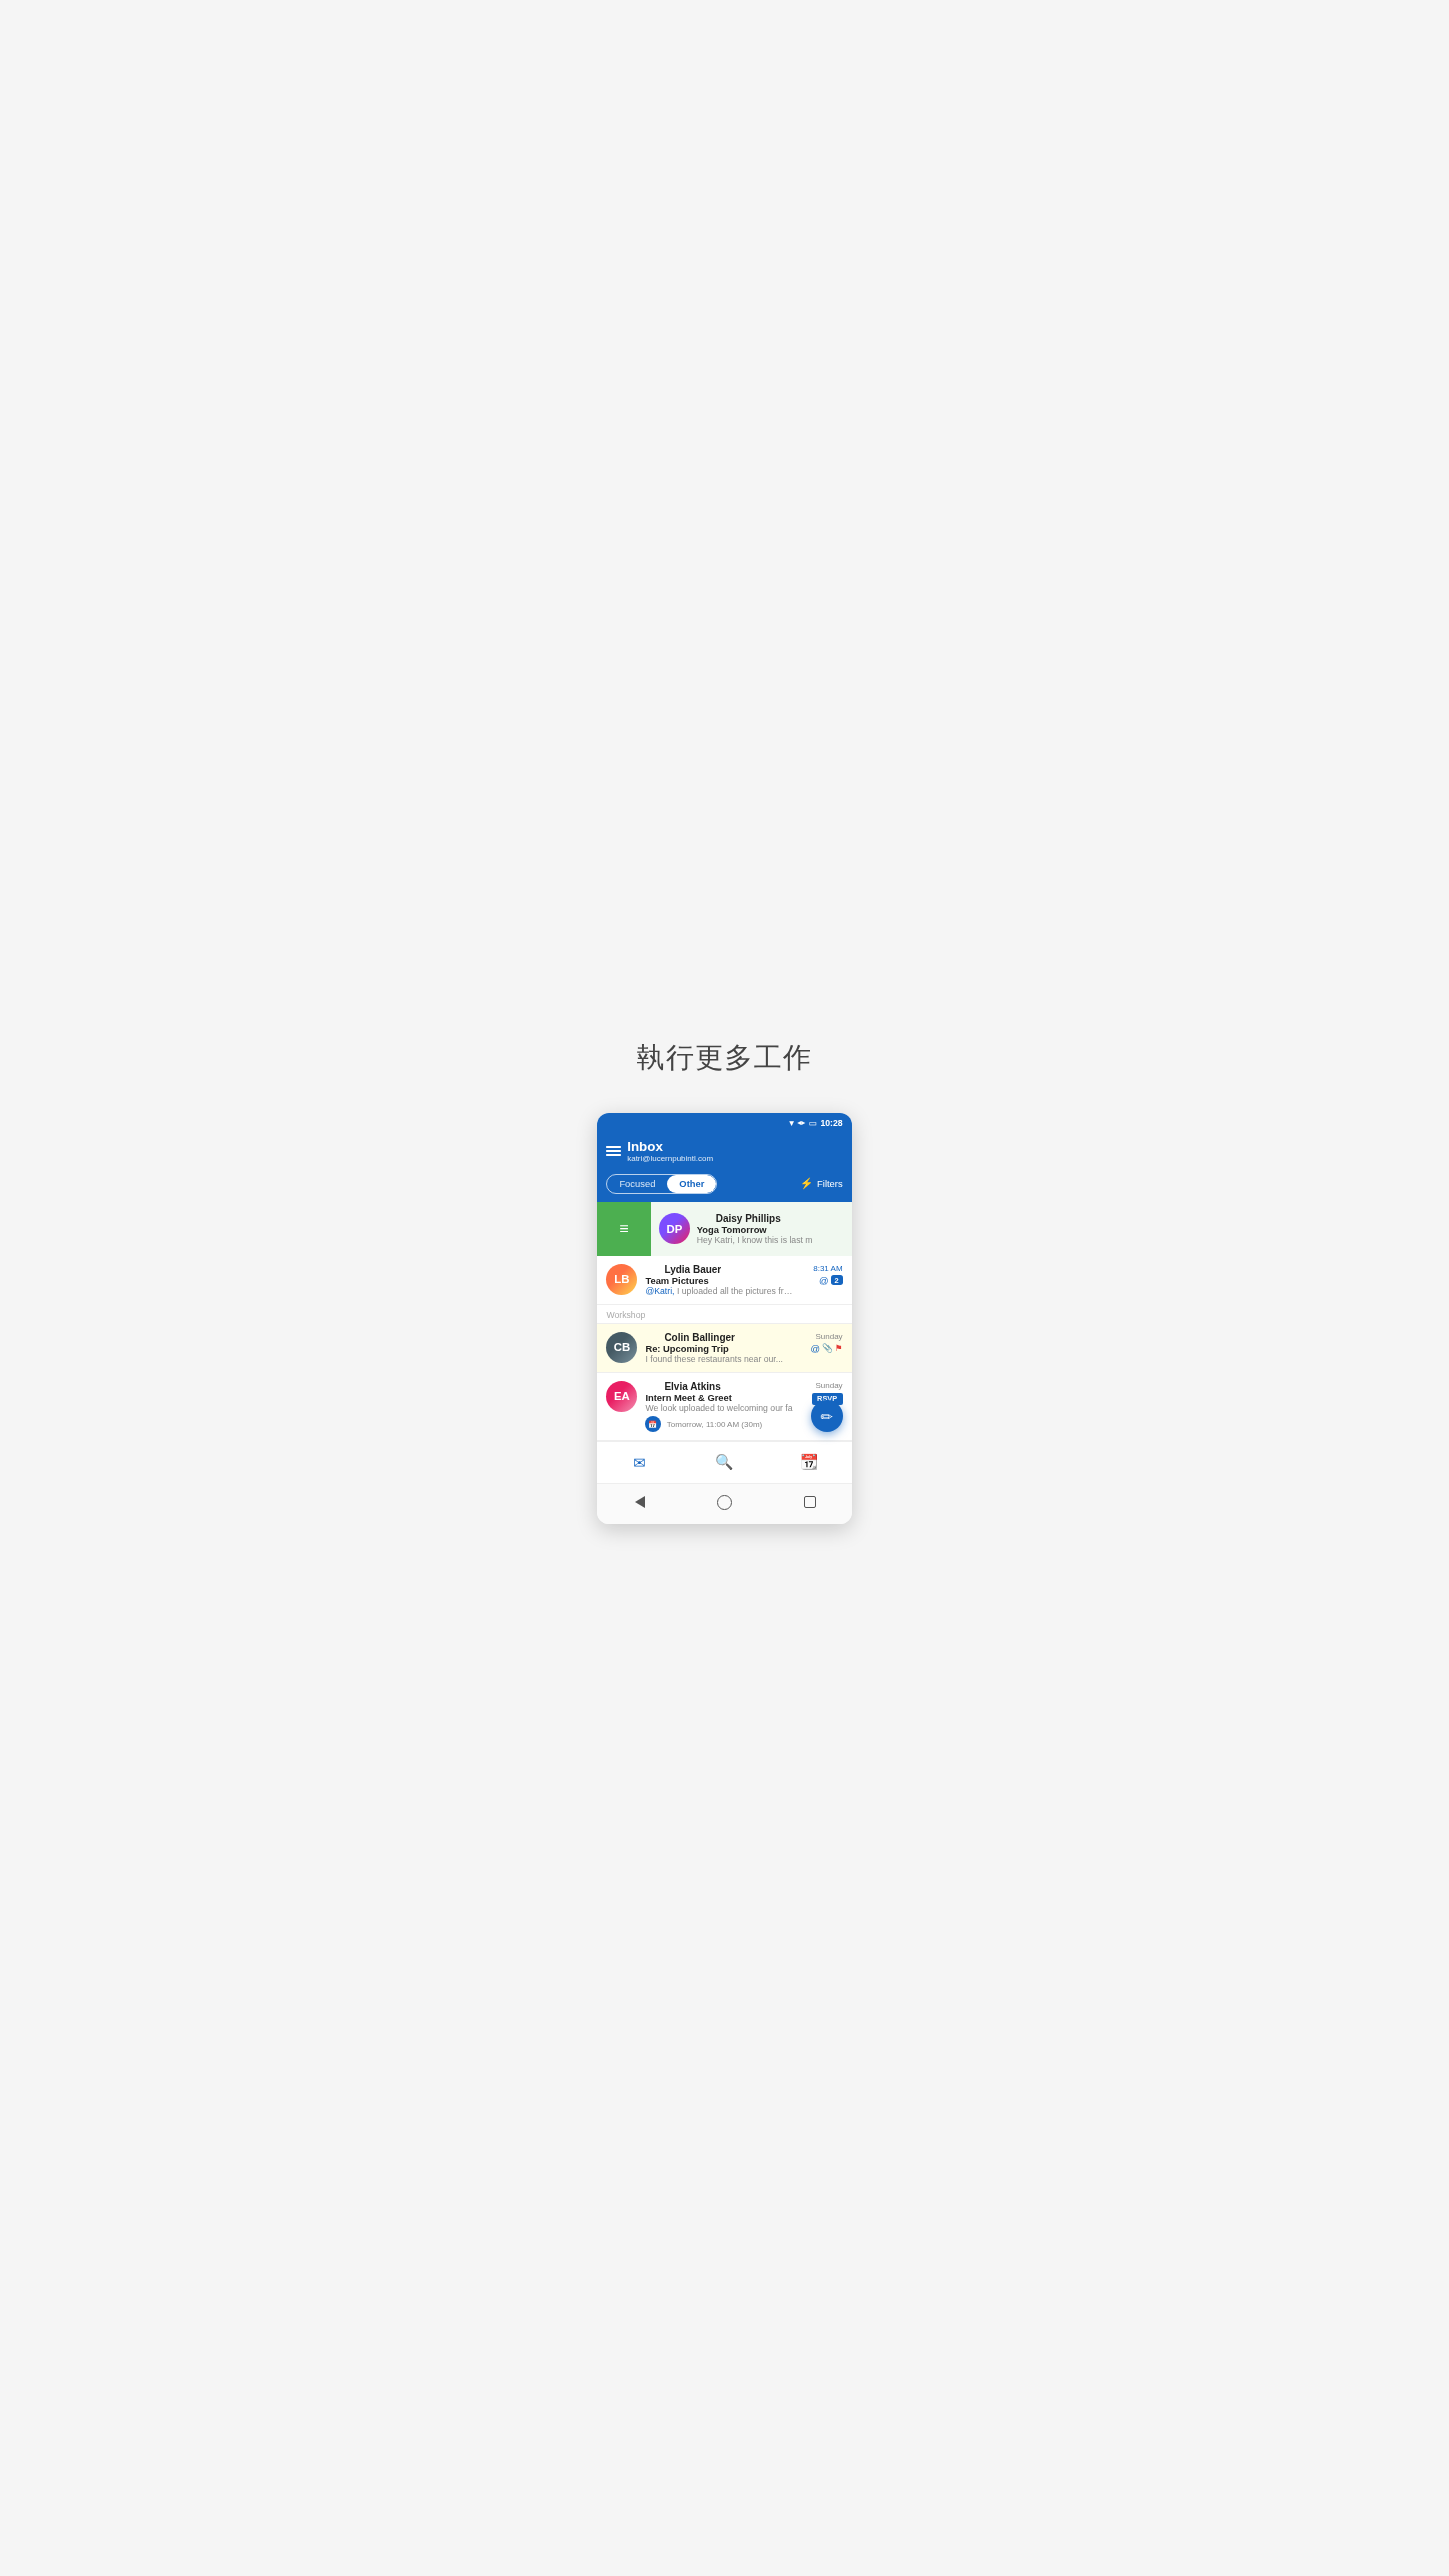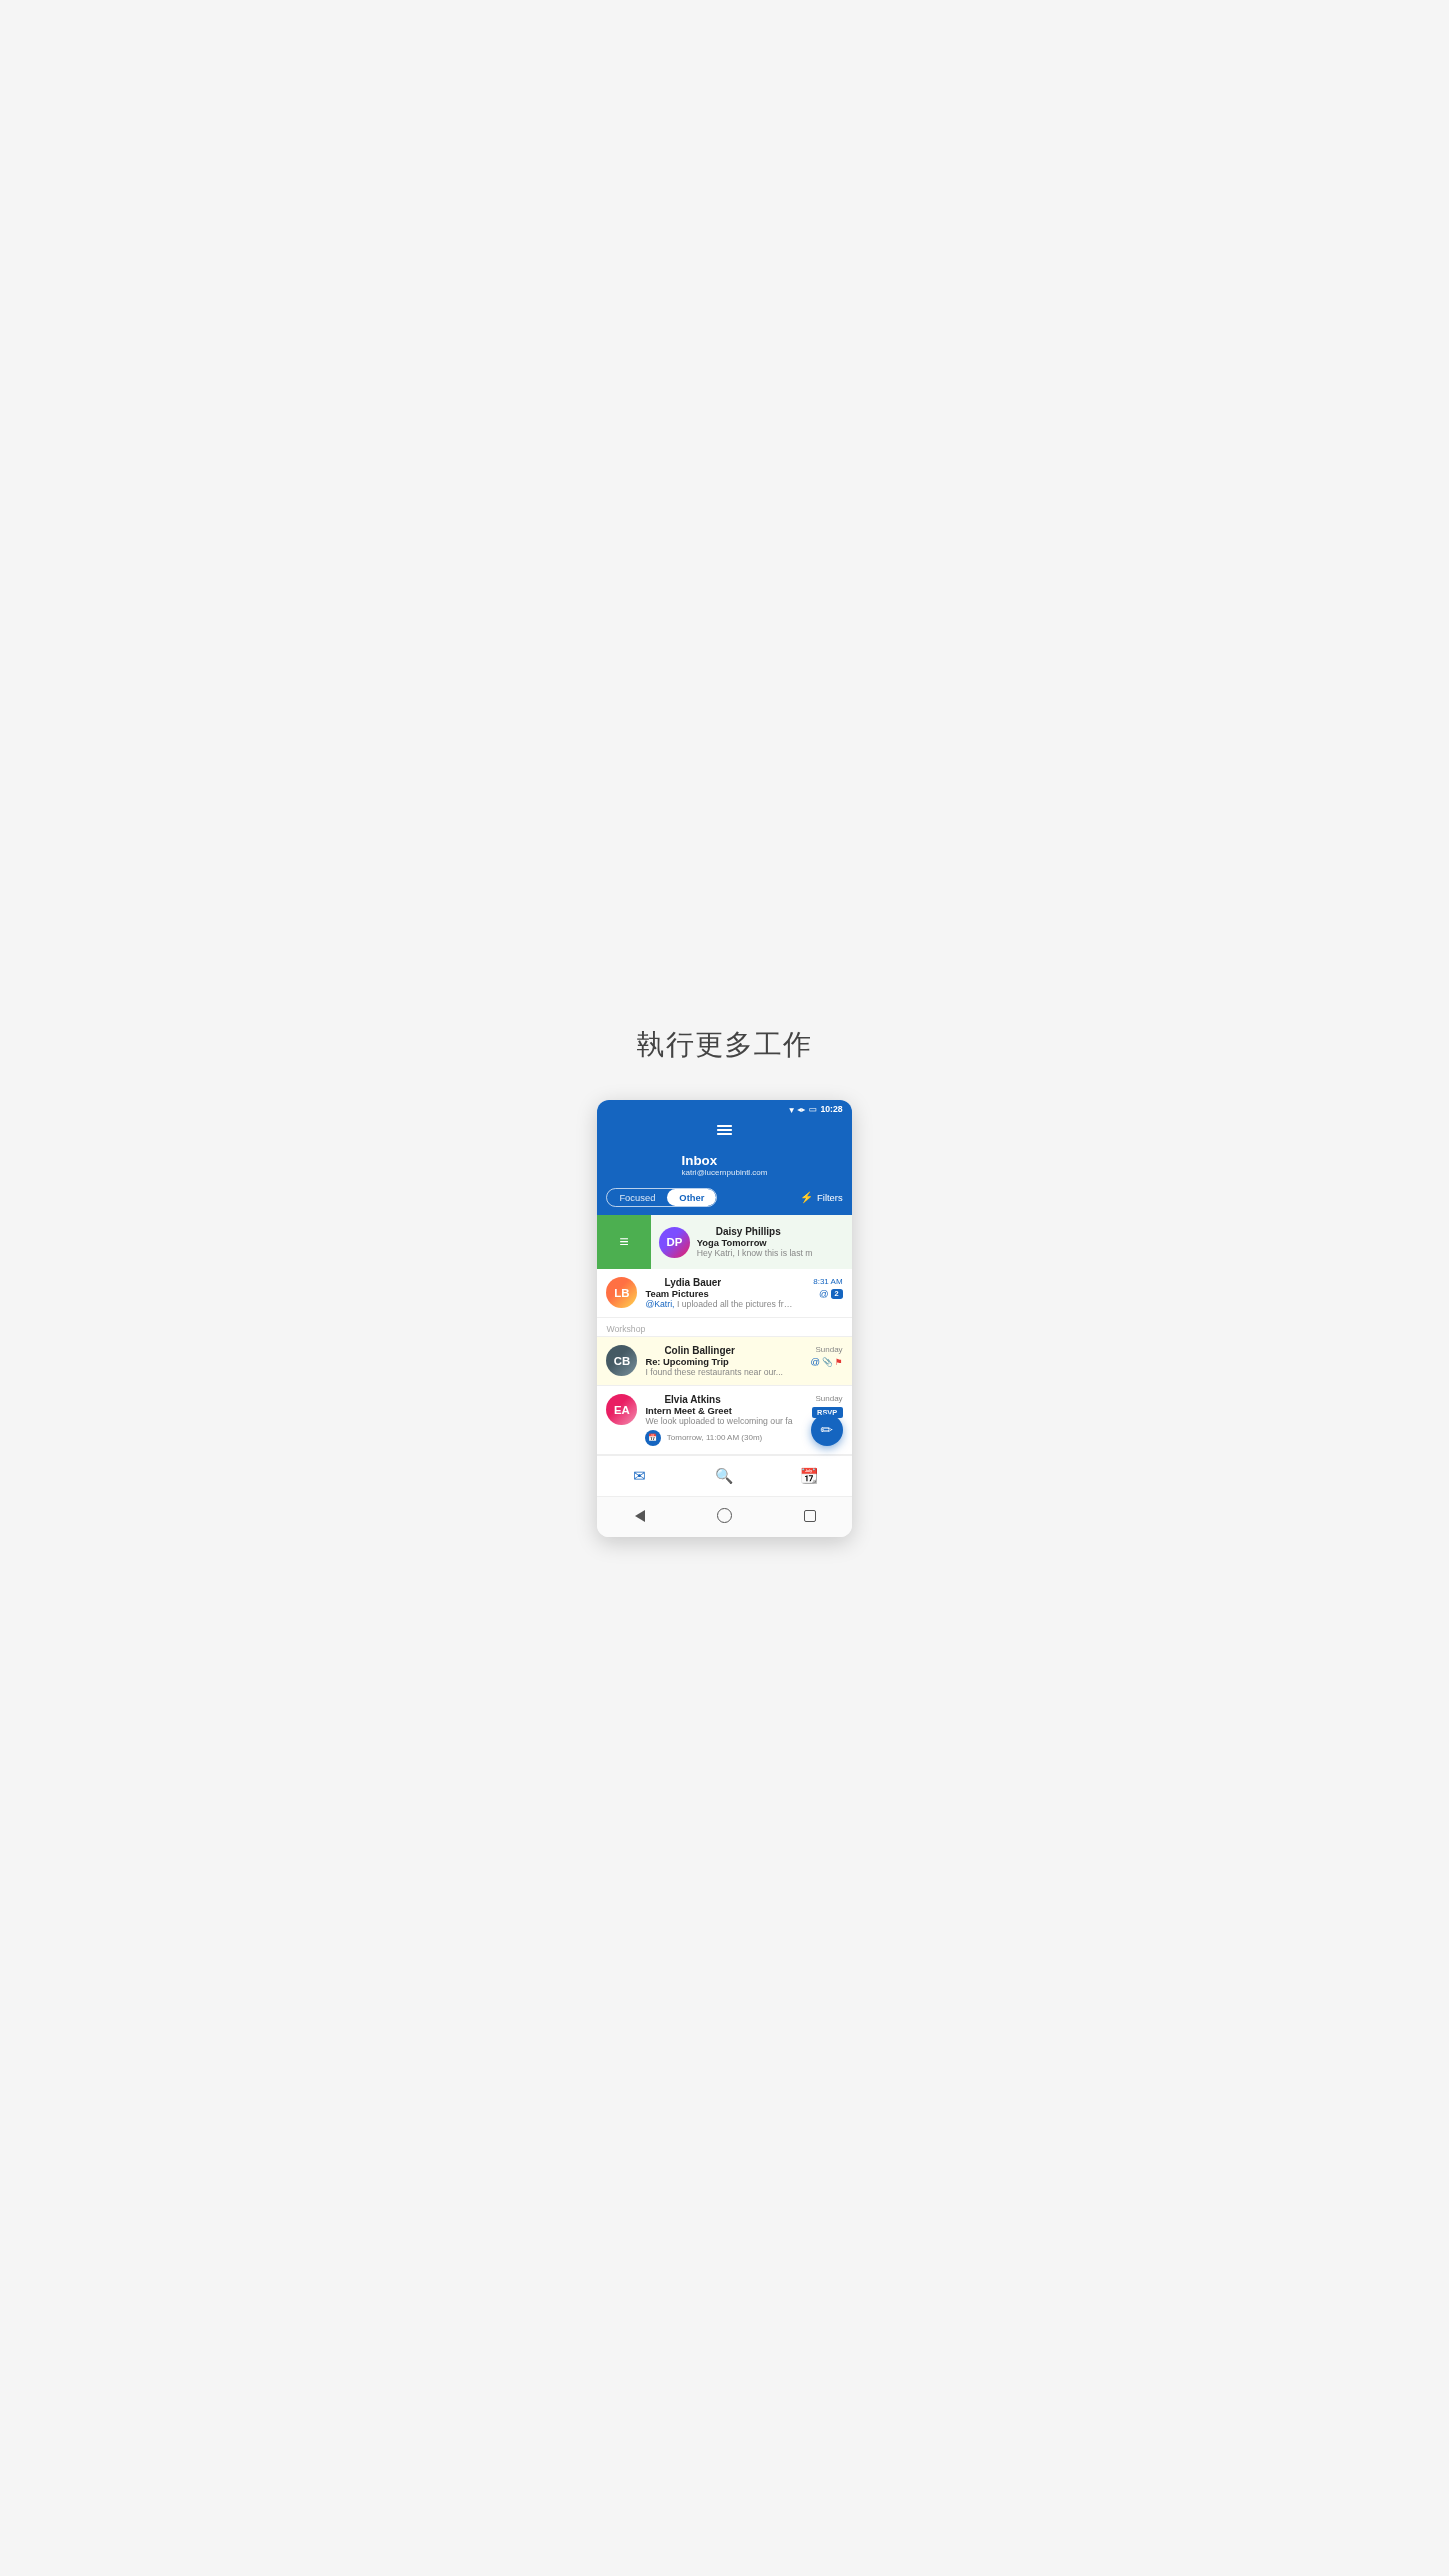--- a/index.html
+++ b/index.html
@@ -53,22 +53,21 @@
     }
     .wifi-icon { color: #fff; font-size: 9.4px; }
     .signal-icon { color: #fff; font-size: 8px; }
     .battery-icon { color: #fff; font-size: 8.7px; }
     
     .app-bar {
       background: #1565c0;
       display: flex;
       align-items: center;
       padding: 6.7px 9.4px 5.4px;
-      gap: 18px;
-      flex-direction: column;
+      gap: 6px;
     }
     .hamburger {
       color: #fff;
       font-size: 13.4px;
       display: flex;
       flex-direction: column;
       gap: 2.7px;
       cursor: pointer;
     }
     .hamburger span {

